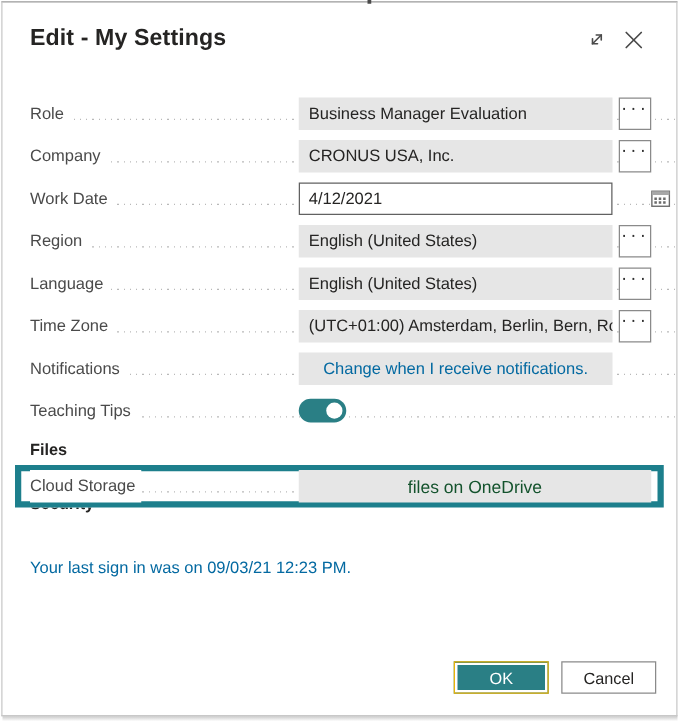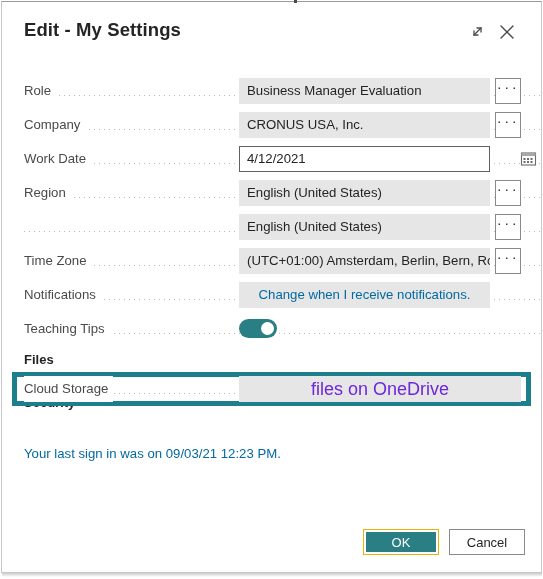--- a/index.html
+++ b/index.html
@@ -222,22 +222,22 @@
     left: 0; right: 0; top: 17px; height: 1px;
     background-image: repeating-linear-gradient(to right,
        #b9b9b9 0px, #b9b9b9 1px, transparent 1px, transparent 5px);
   }
   #cloud-storage-value {
     position: absolute;
     left: 227px; top: 4px;
     width: 282px; height: 26px;
     line-height: 26px;
     background: #e6e6e6;
-    color: #6d28d9;
-    font-size: 18px;
+    color: #14532d;
+    font-size: 14px;
     text-align: center;
     z-index: 3;
     cursor: pointer;
     white-space: nowrap;
     overflow: hidden;
   }
 
   
   #ok-button {
     position: absolute;
@@ -333,20 +333,21 @@
   <div class="row" style="top:178px;">
     <div class="leader"></div>
     <div class="lbl">Region</div>
     <div class="leader-mask" style="left: 68.7969px; width: 0px;"></div>
     <div class="val std">English (United States)</div>
     <div class="ellipsis-btn"></div>
   </div>
 
   <div class="row" style="top:212px;">
     <div class="leader"></div>
+    <div class="lbl">Language</div>
     <div class="leader-mask" style="left: 85.6875px; width: 0px;"></div>
     <div class="val std">English (United States)</div>
     <div class="ellipsis-btn"></div>
   </div>
 
   <div class="row" style="top:246px;">
     <div class="leader"></div>
     <div class="lbl">Time Zone</div>
     <div class="leader-mask" style="left: 89.5469px; width: 0px;"></div>
     <div class="val std">(UTC+01:00) Amsterdam, Berlin, Bern, Ro...</div>

